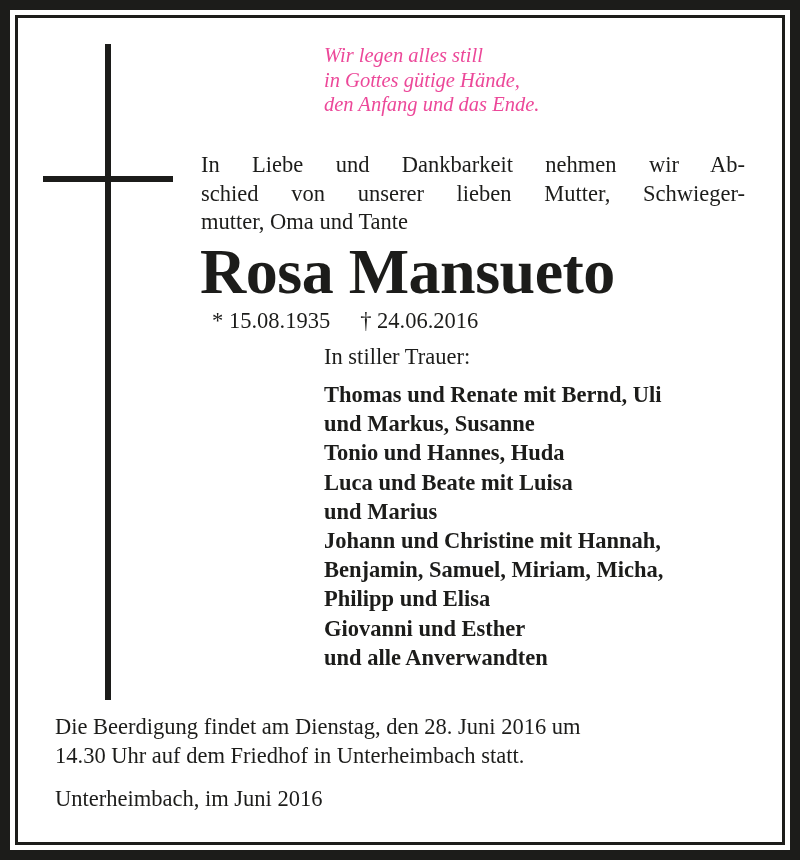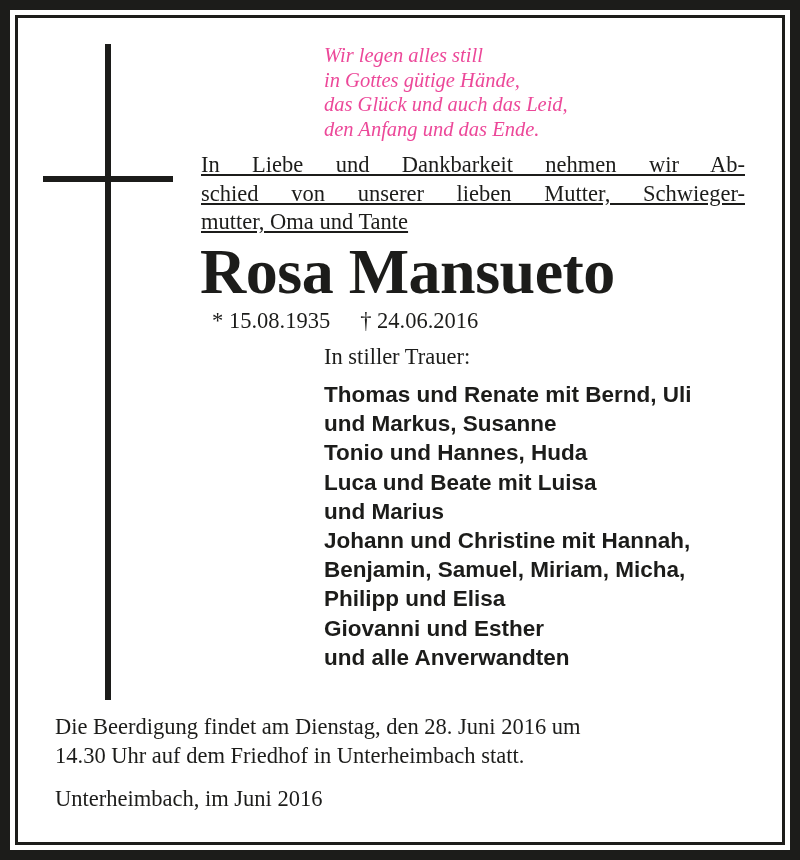--- a/index.html
+++ b/index.html
@@ -46,21 +46,21 @@
     .poem div { white-space: nowrap; }
     .intro {
       position: absolute;
       left: 201px; top: 151px;
       width: 544px;
       font-family: "Liberation Serif", serif;
       font-size: 22.5px;
       line-height: 28.5px;
       text-align: justify;
     }
-    .intro div { white-space: nowrap; text-decoration: underline; }
+    .intro div { white-space: nowrap; }
     .intro .just {
       text-align: justify;
       text-align-last: justify;
       white-space: normal;
     }
     .name {
       position: absolute;
       left: 200px; top: 240px;
       font-family: "Liberation Serif", serif;
       font-weight: bold;
@@ -82,21 +82,21 @@
       position: absolute;
       left: 324px; top: 343px;
       font-family: "Liberation Serif", serif;
       font-size: 22.5px;
       line-height: 28px;
       white-space: nowrap;
     }
     .mourners {
       position: absolute;
       left: 324px; top: 380px;
-      font-family: Liberation Sans, sans-serif;
+      font-family: Liberation Serif, serif;
       font-weight: bold;
       font-size: 22.5px;
       line-height: 29.2px;
     }
     .mourners div { white-space: nowrap; }
     .funeral {
       position: absolute;
       left: 55px; top: 712px;
       font-family: "Liberation Serif", serif;
       font-size: 22.5px;
@@ -119,21 +119,20 @@
 <div class="inner-frame"></div>
 
 <div>
   <div class="cross-v"></div>
   <div class="cross-h"></div>
 </div>
 
 <div class="poem">
   <div>Wir legen alles still</div>
   <div>in Gottes gütige Hände,</div>
-  <div>das Glück und auch das Leid,</div>
   <div>den Anfang und das Ende.</div>
 </div>
 
 <div class="intro">
   <div class="just">In Liebe und Dankbarkeit nehmen wir Ab-</div>
   <div class="just">schied von unserer lieben Mutter, Schwieger-</div>
   <div>mutter, Oma und Tante</div>
 </div>
 
 <div class="name">Rosa Mansueto</div>

